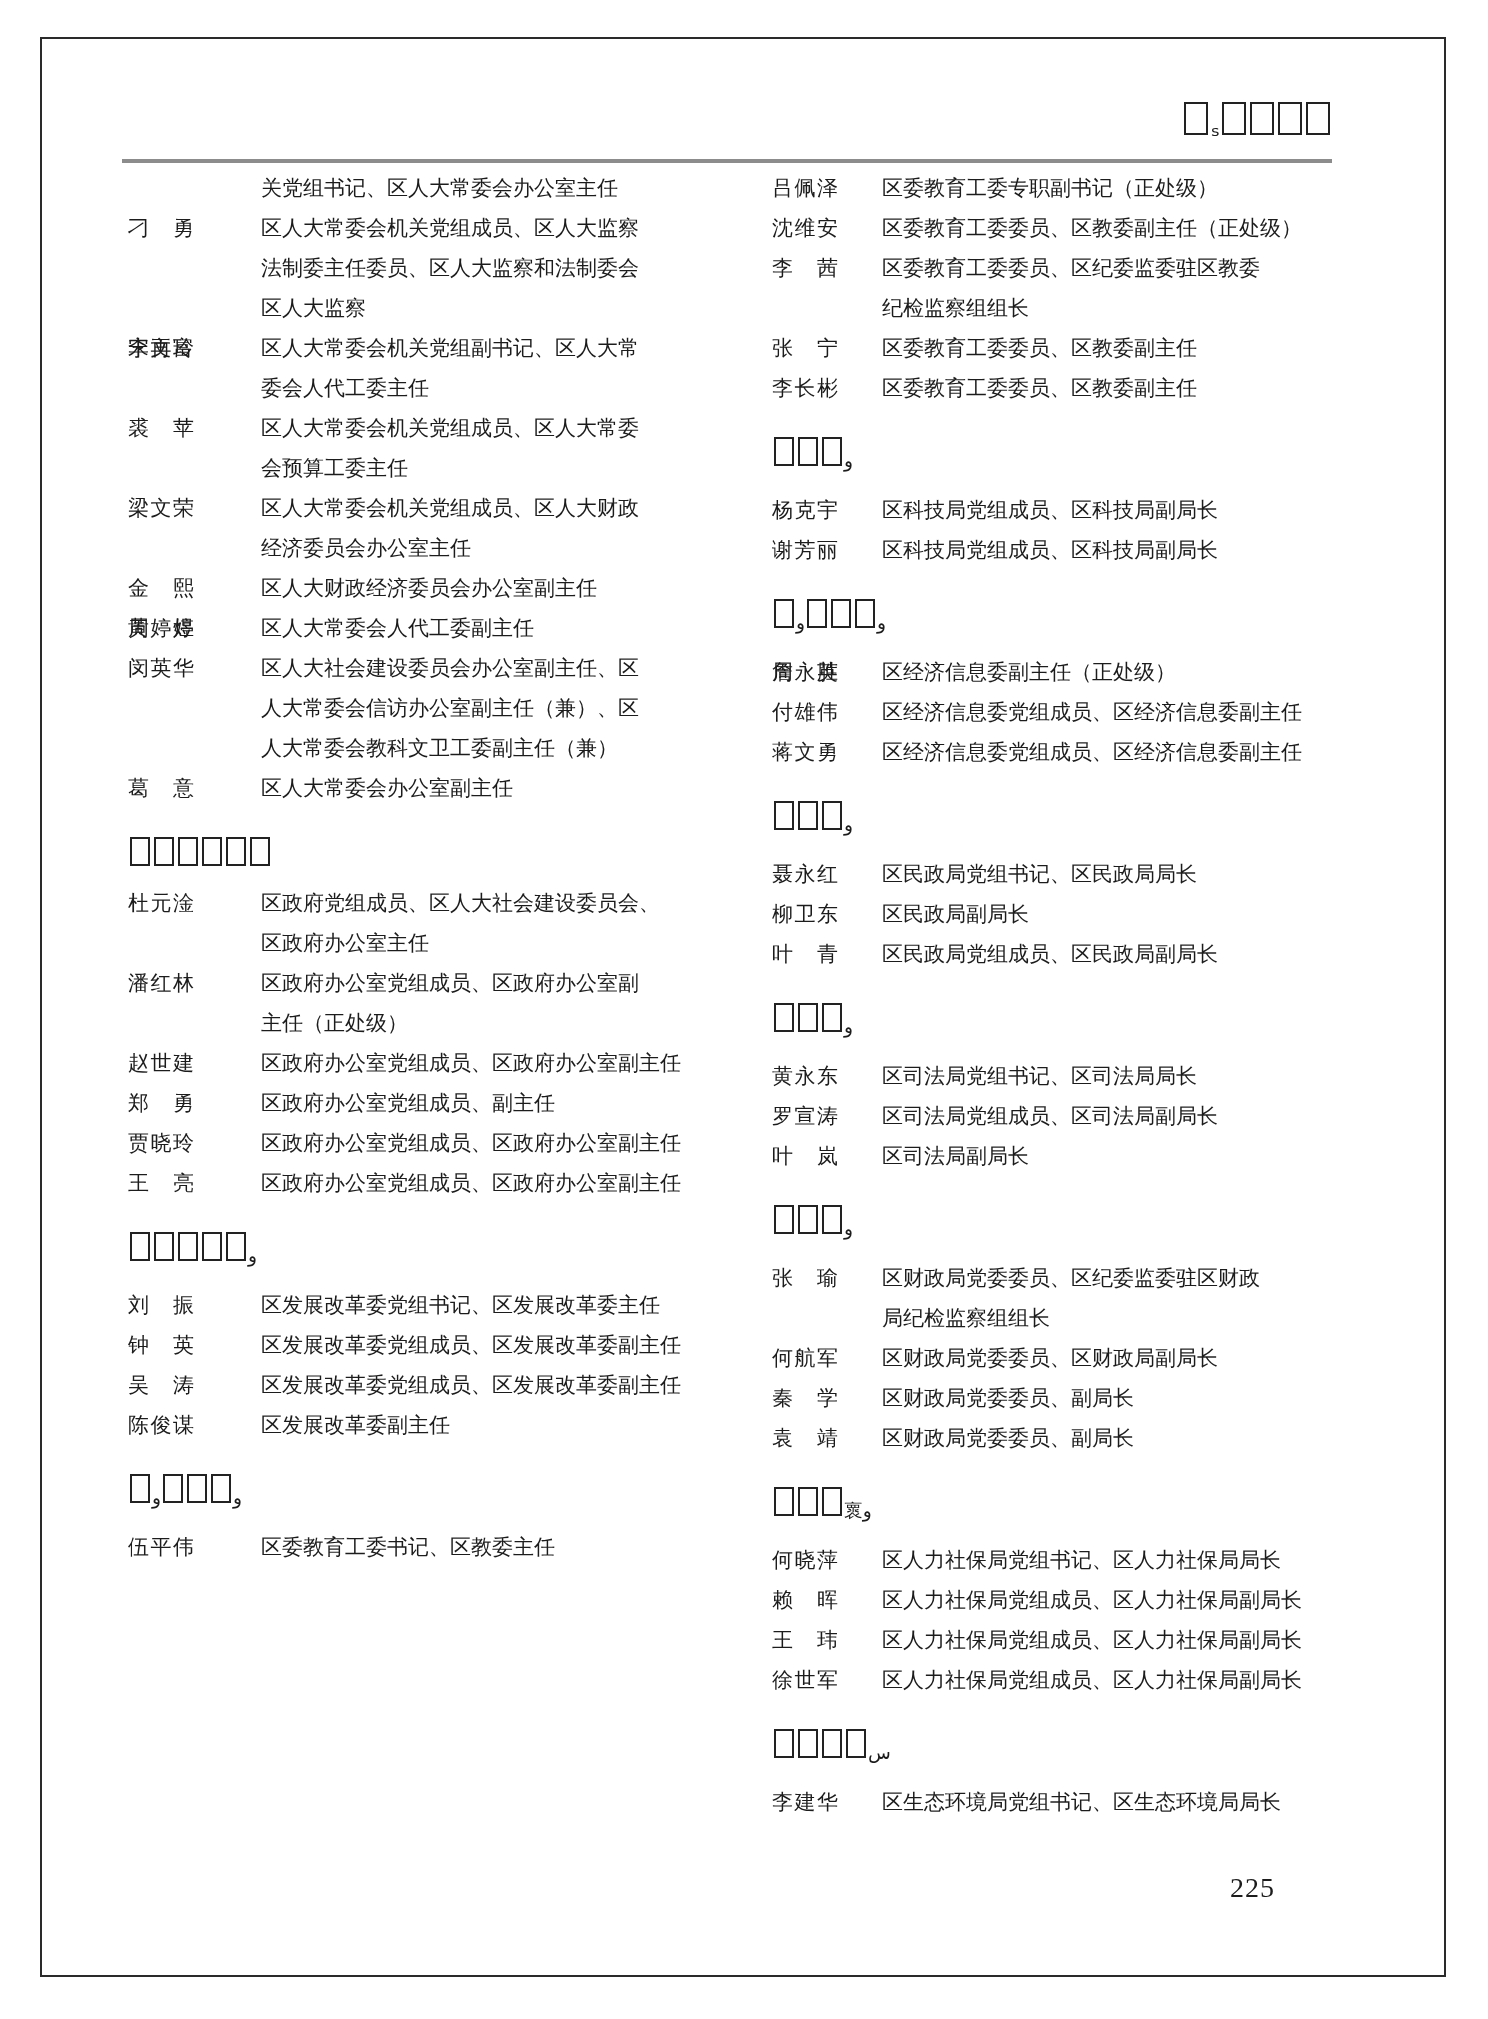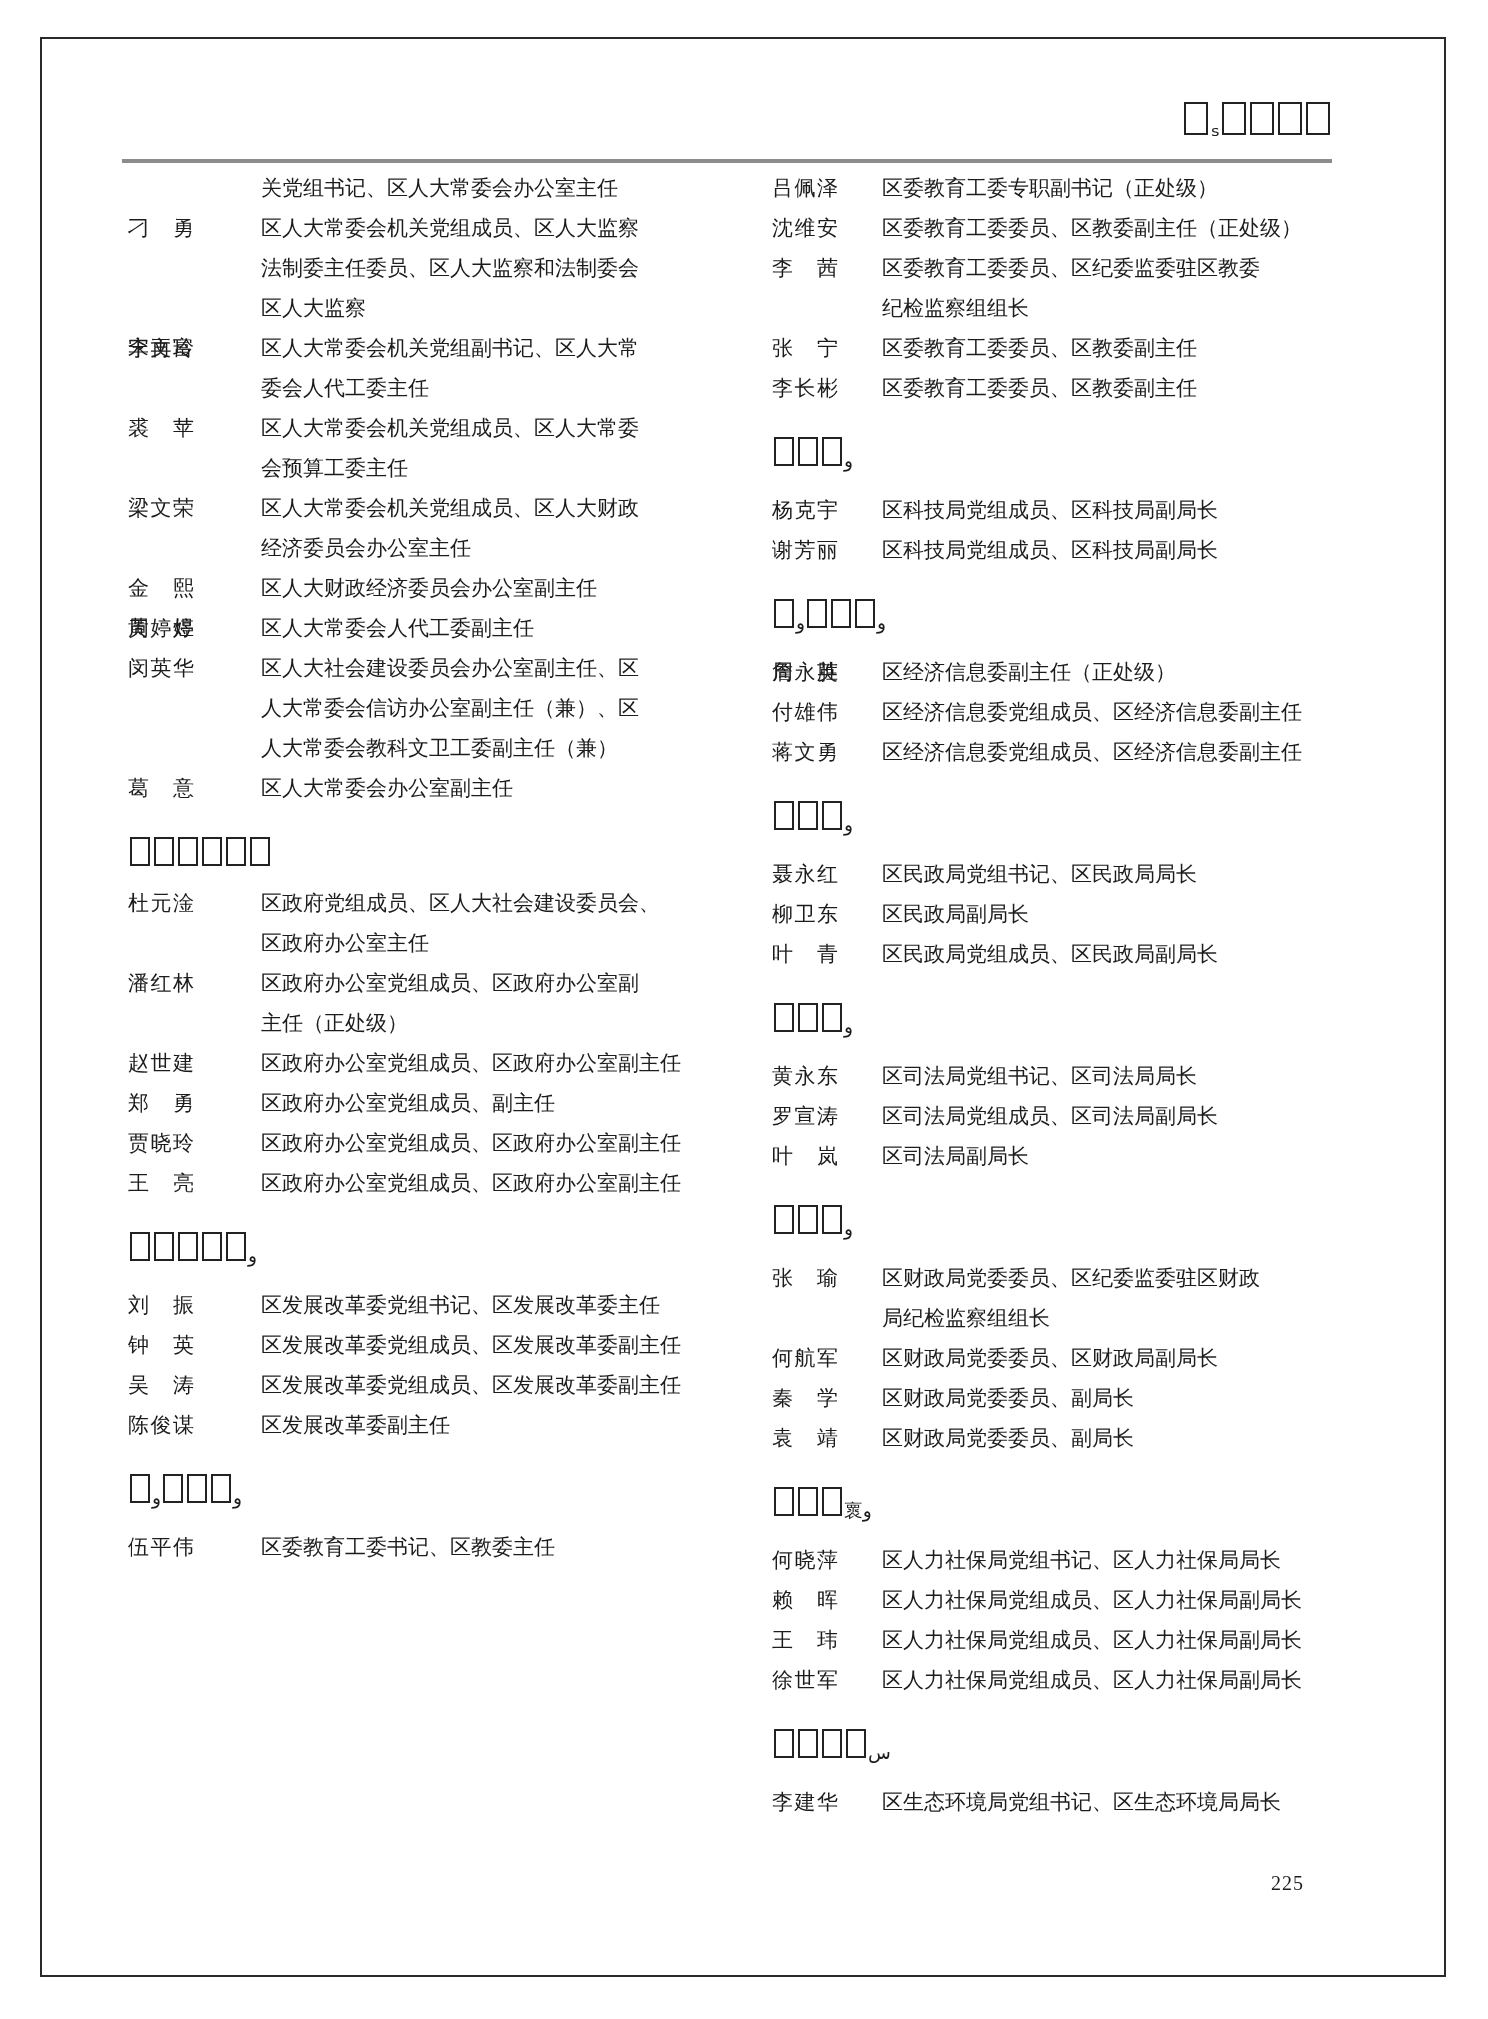--- a/index.html
+++ b/index.html
@@ -66,22 +66,22 @@
   }
   .section-header{
     margin-top:26px;
     margin-bottom:9px;
     line-height:40px;
     white-space:nowrap;
     font-size:22px;
   }
   .page-number{
     position:absolute;top:1872px;left:1230px;width:115px;
-    text-align:center;
-    font-size:20px;
+    text-align:left;
+    font-size:28px;
     letter-spacing:1px;
   }
 </style>
 </head>
 <body>
 
 <div class="page-border"></div>
 
 <div class="header-title"><span class="tofu big"></span><span class="glyph-odd">ₛ</span><span class="tofu big"></span><span class="tofu big"></span><span class="tofu big"></span><span class="tofu big"></span></div>
 <div class="header-rule"></div>

